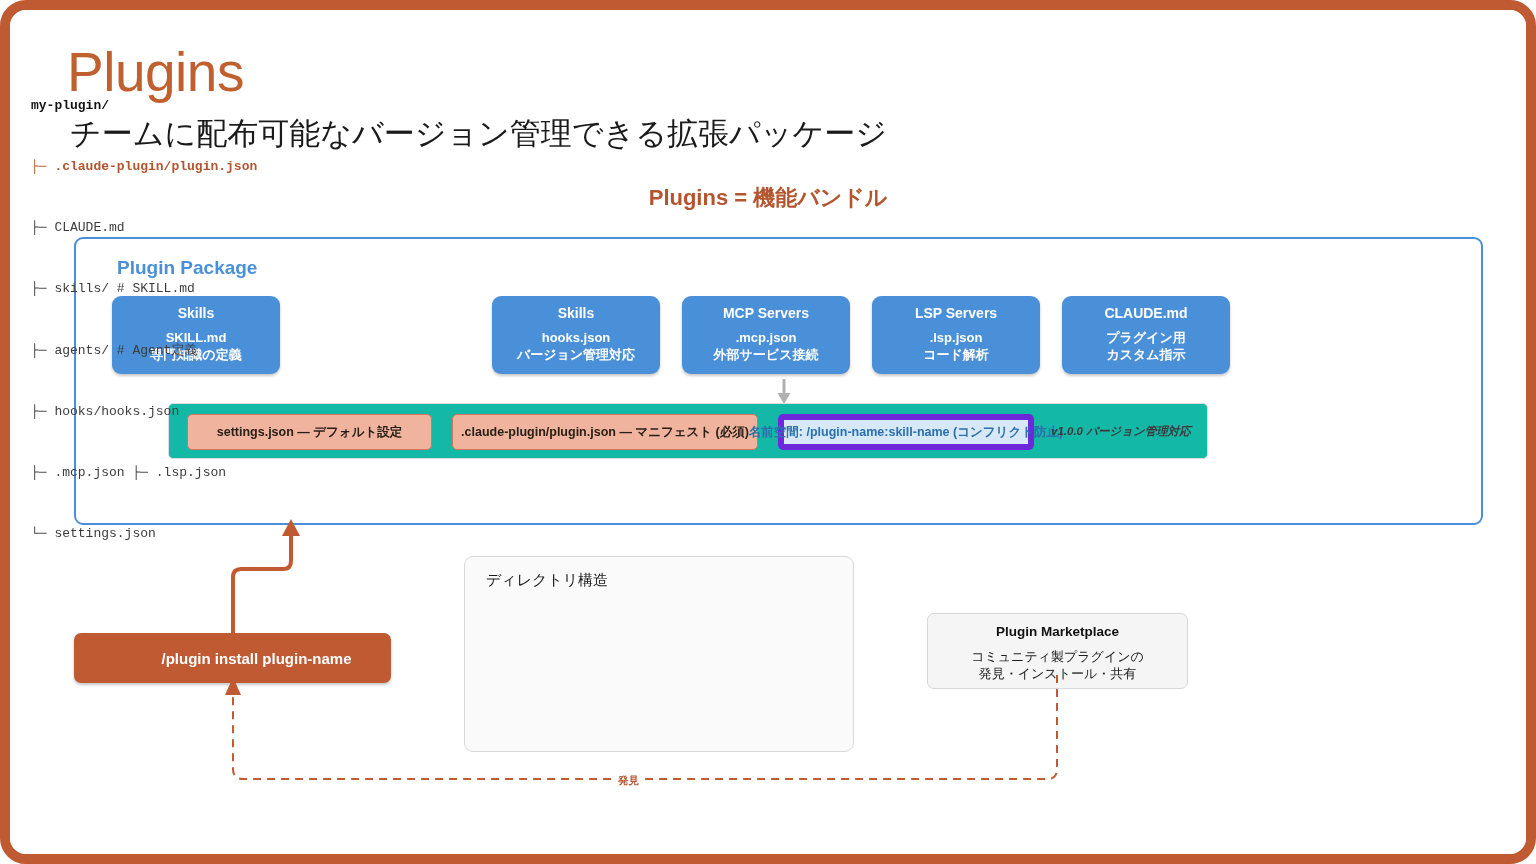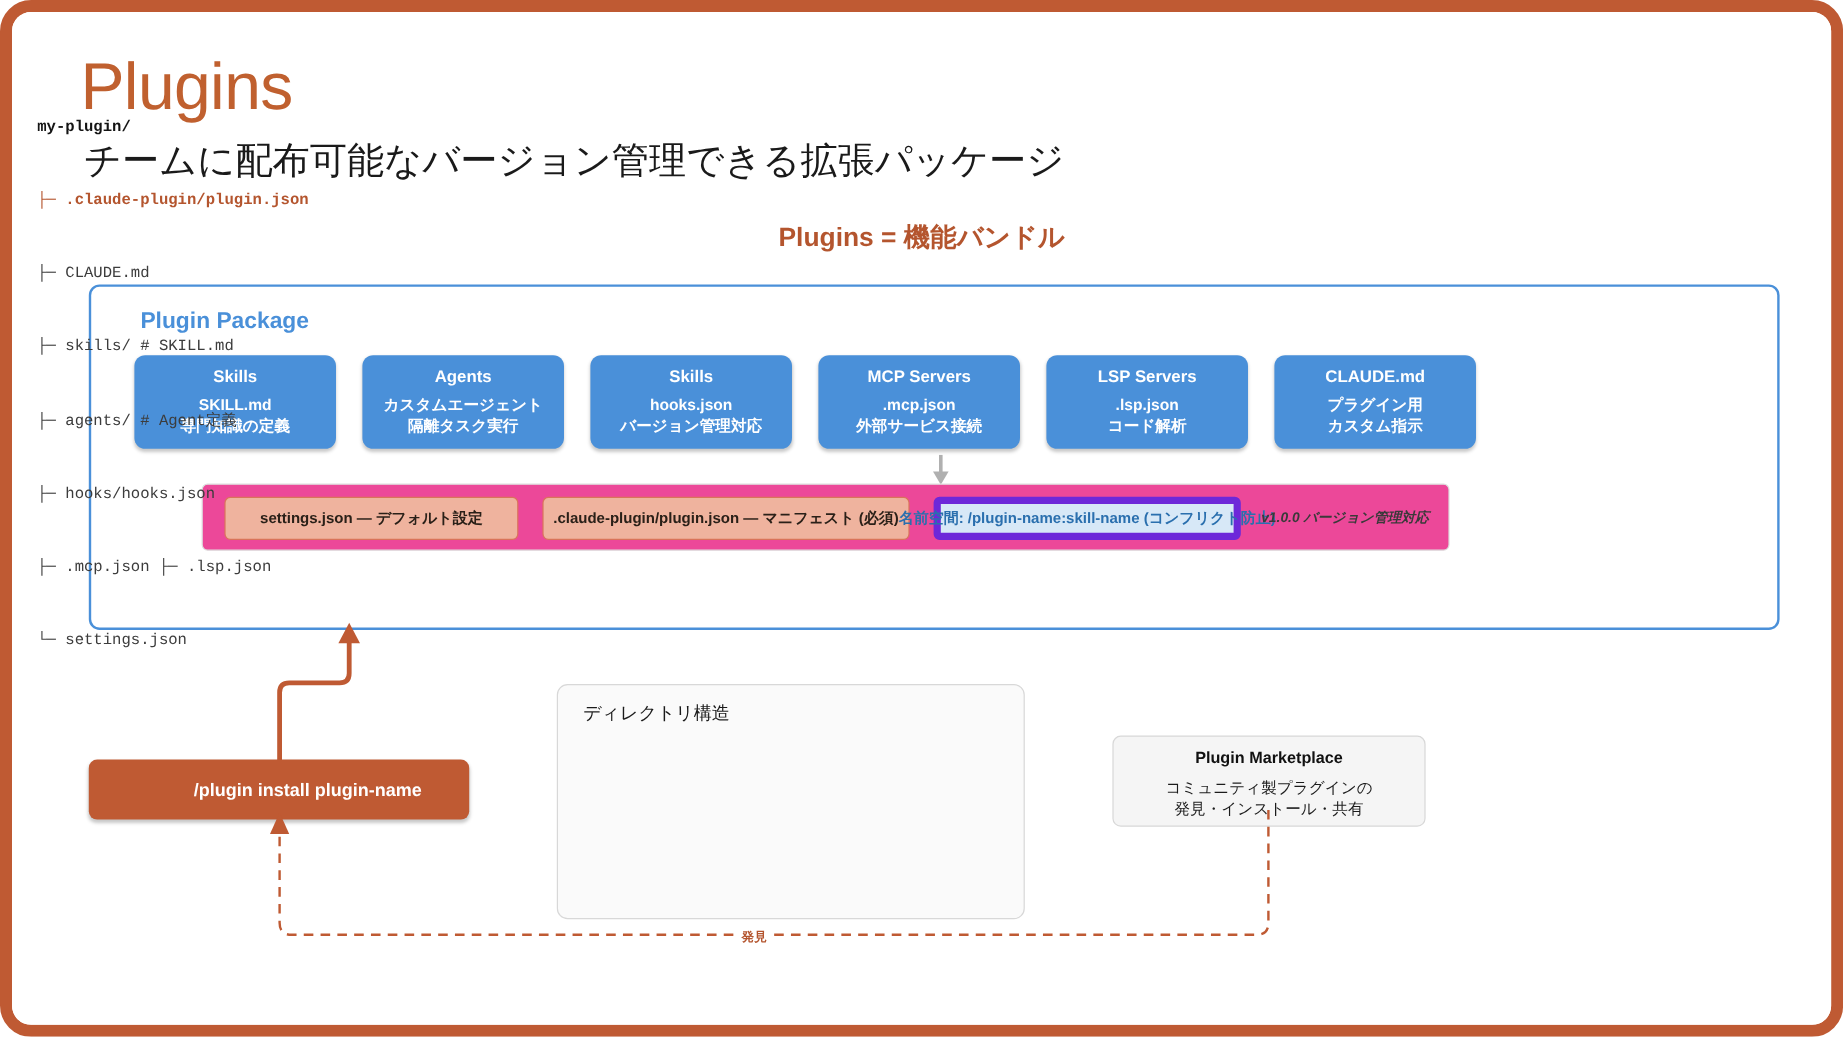--- a/index.html
+++ b/index.html
@@ -138,21 +138,21 @@
   
   #files-row {
     position: absolute;
     left: 92px;
     top: 164px;
     width: 1040px;
     height: 56px;
     box-sizing: border-box;
     border: 1px solid #dddddd;
     border-radius: 5px;
-    background: #ec4899;
+    background: #14b8a6;
   }
   .file-chip {
     position: absolute;
     top: 10px;
     height: 36px;
     box-sizing: border-box;
     border-radius: 5px;
     display: flex;
     align-items: center;
     justify-content: center;
@@ -215,21 +215,20 @@
   #directory-card {
     position: absolute;
     left: 454px;
     top: 546px;
     width: 390px;
     height: 196px;
     box-sizing: border-box;
     border: 1px solid #d8d8d8;
     border-radius: 9px;
     background: #fafafa;
-    margin-top: 14px;
   }
   #directory-title {
     position: absolute;
     left: 21px;
     top: 14px;
     font-size: 15px;
     color: #1a1a1a;
     white-space: nowrap;
   }
   #directory-tree {
@@ -317,27 +316,20 @@
       <div class="component-row">
 
         <div class="component-card" style="left:0px; width:168px;">
           <div class="card-title">Skills</div>
           <div class="card-body">
             <div>SKILL.md</div>
             <div>専門知識の定義</div>
           </div>
         </div>
 
-        <div class="component-card" style="left:190px; width:168px;">
-          <div class="card-title">Agents</div>
-          <div class="card-body">
-            <div>カスタムエージェント</div>
-            <div>隔離タスク実行</div>
-          </div>
-        </div>
 
         <div class="component-card" style="left:380px; width:168px;">
           <div class="card-title">Skills</div>
           <div class="card-body">
             <div>hooks.json</div>
             <div>バージョン管理対応</div>
           </div>
         </div>
 
         <div class="component-card" style="left:570px; width:168px;">

